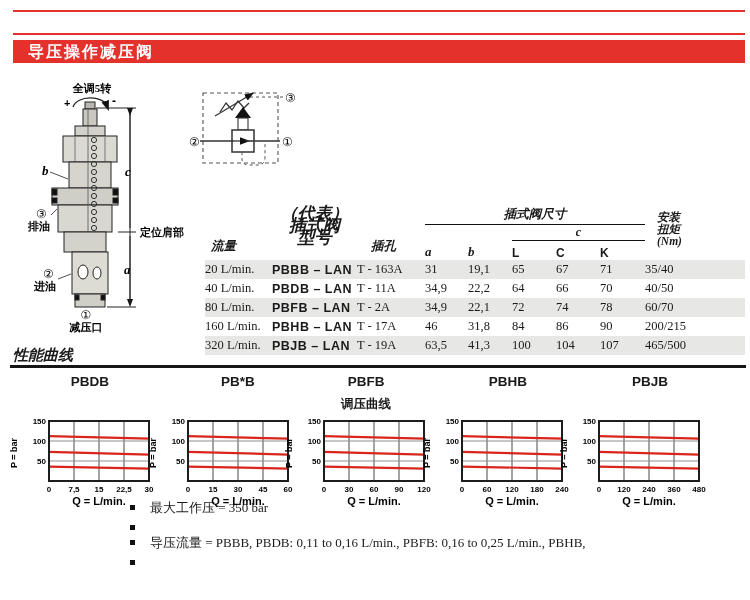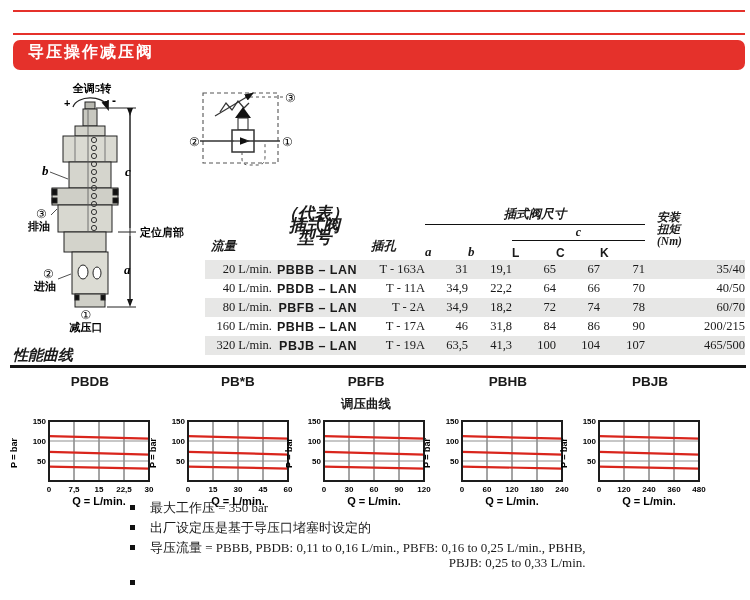--- a/index.html
+++ b/index.html
@@ -3,27 +3,27 @@
 <meta charset="utf-8">
 <style>
   html,body{margin:0;padding:0;background:#fff;}
   #page{position:relative;width:750px;height:600px;background:#ffffff;overflow:hidden;
         font-family:"Liberation Sans",sans-serif;color:#1a1a1a;}
   .abs{position:absolute;}
   
   .rule-red{background:#e5312b;height:2px;}
   .doc-title{font-family:"Liberation Serif",serif;font-weight:bold;font-style:italic;
              font-size:17px;color:#e5312b;letter-spacing:1px;}
-  .banner{background:#e5312b;height:30px;line-height:23px;color:#ffffff;
-          font-weight:bold;font-size:16px;padding-left:15px;letter-spacing:2px;border-radius:7px;}
+  .banner{background:#e5312b;height:23px;line-height:23px;color:#ffffff;
+          font-weight:bold;font-size:16px;padding-left:15px;letter-spacing:2px;}
   
   table.spec{border-collapse:collapse;table-layout:fixed;width:540px;}
   table.spec td{padding:0;vertical-align:bottom;overflow:hidden;white-space:nowrap;}
   tr.h1{height:26px;} tr.h2{height:15px;} tr.h3{height:20px;}
-  tr.dr{height:19px;text-align:right;}
+  tr.dr{height:19px;}
   tr.alt{background:#e7e7e6;}
   .hzh{font-family:"Liberation Serif",serif;font-weight:bold;font-style:italic;font-size:12.5px;}
   .hab{font-family:"Liberation Serif",serif;font-weight:bold;font-style:italic;font-size:13px;padding-left:8px;padding-bottom:3px;}
   .hlck{font-weight:bold;font-size:12px;padding-left:8px;padding-bottom:3px;}
   .group-line{border-bottom:1.5px solid #111;text-align:center;vertical-align:bottom;}
   .c-flow,.c-cav,.c-num{font-family:"Liberation Serif",serif;font-size:12.5px;}
   .c-flow{padding-left:5px;} .c-cav{padding-left:4px;} .c-num{padding-left:6px;}
   .c-model{font-weight:bold;font-size:12.5px;letter-spacing:0.5px;}
   .mline{display:block;line-height:12px;text-align:center;}
   .tline{display:block;line-height:12px;text-align:left;padding-left:12px;}
@@ -201,21 +201,21 @@
           <td class="c-num" style="vertical-align: middle;">64</td>
           <td class="c-num" style="vertical-align: middle;">66</td>
           <td class="c-num" style="vertical-align: middle;">70</td>
           <td class="c-num" style="vertical-align: middle;">40/50</td>
         </tr>
         <tr class="dr alt">
           <td class="c-flow" style="vertical-align: middle;">80 L/min.</td>
           <td class="c-model" style="vertical-align: middle;">PBFB – LAN</td>
           <td class="c-cav" style="vertical-align: middle;">T - 2A</td>
           <td class="c-num" style="vertical-align: middle;">34,9</td>
-          <td class="c-num" style="vertical-align: middle;">18,2</td>
+          <td class="c-num" style="vertical-align: middle;">22,1</td>
           <td class="c-num" style="vertical-align: middle;">72</td>
           <td class="c-num" style="vertical-align: middle;">74</td>
           <td class="c-num" style="vertical-align: middle;">78</td>
           <td class="c-num" style="vertical-align: middle;">60/70</td>
         </tr>
         <tr class="dr">
           <td class="c-flow" style="vertical-align: middle; margin-left: 24px;">160 L/min.</td>
           <td class="c-model" style="vertical-align: middle;">PBHB – LAN</td>
           <td class="c-cav" style="vertical-align: middle;">T - 17A</td>
           <td class="c-num" style="vertical-align: middle;">46</td>
@@ -359,29 +359,25 @@
 
   <div id="notes" class="abs" style="left:130px;top:500px;width:600px;">
       <div class="note">
         <span class="sq"></span>
         <div>
           <div class="ln">最大工作压 = 350 bar</div>
         </div>
       </div>
       <div class="note">
         <span class="sq"></span>
-        <div>
-          <div class="ln">出厂设定压是基于导压口堵塞时设定的</div>
-        </div>
       </div>
       <div class="note">
         <span class="sq"></span>
         <div>
           <div class="ln">导压流量  = PBBB, PBDB: 0,11 to 0,16 L/min., PBFB: 0,16 to 0,25 L/min., PBHB,</div>
-          <div class="ln">PBJB: 0,25 to 0,33 L/min.</div>
         </div>
       </div>
       <div class="note">
         <span class="sq"></span>
       </div>
     </div>
 
 </div>
 
 </body></html>

